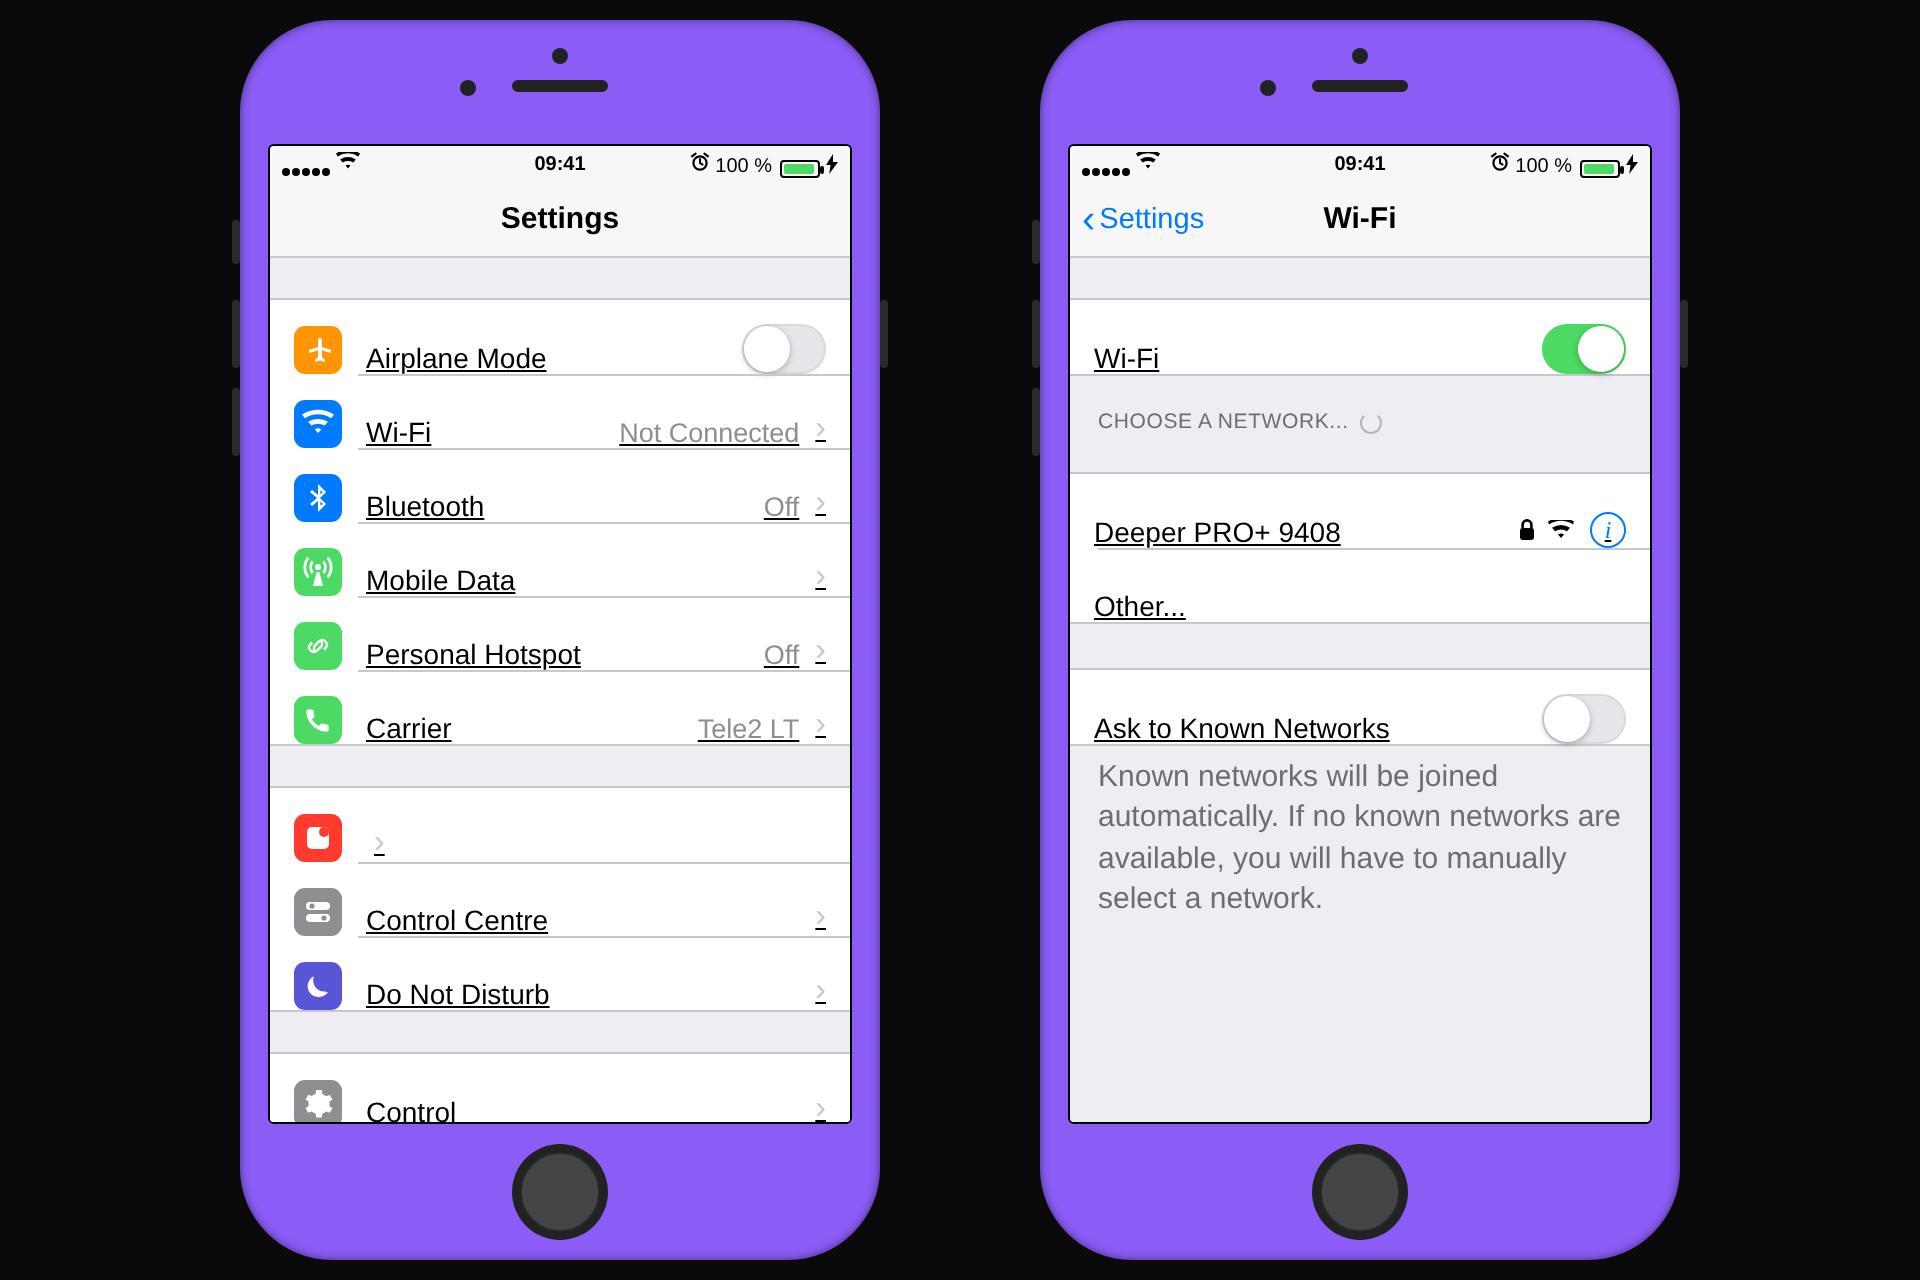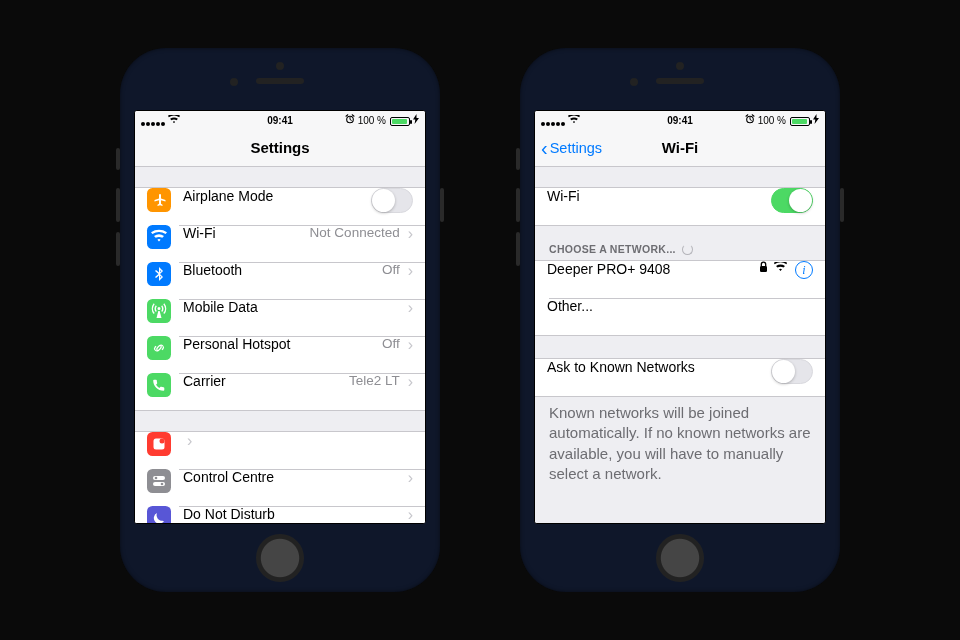--- a/index.html
+++ b/index.html
@@ -9,22 +9,22 @@
     height: 640px;
     display: flex;
     justify-content: center;
     align-items: center;
     gap: 80px;
     font-family: -apple-system, "Helvetica Neue", Helvetica, Arial, sans-serif;
     -webkit-font-smoothing: antialiased;
   }
   .phone {
     width: 320px;
-    height: 544px;
-    background: #0f172a;
+    height: 620px;
+    background: #8b5cf6;
     border-radius: 46px;
     padding: 62px 14px 68px 14px;
     position: relative;
     box-shadow: inset 0 0 4px rgba(0,0,0,.5);
   }
   .speaker {
     position: absolute;
     top: 30px; left: 50%; transform: translateX(-50%);
     width: 48px; height: 6px;
     background: #222; border-radius: 3px;
@@ -103,34 +103,35 @@
     cursor:pointer;
   }
   .nav-back .chev { font-size:20px; line-height:1; margin-right:2px; font-weight:300; }
 
   .content { flex:1; overflow:hidden; background:#eeeef2; }
 
   .group { margin-top: 20px; }
   .group:first-child { margin-top: 20px; }
   .group-header {
     font-size:10.5px; color:#6d6d72; letter-spacing:.3px;
-    padding: 5px 14px 5px 14px;
-    display:flex; align-items:center; gap:6px;font-weight:bold;
+    padding: 5px 14px 19px 14px;
+    display:flex; align-items:center; gap:6px;
   }
   .rows {
     background:#fff;
     border-top:1px solid #c8c7cc;
     border-bottom:1px solid #c8c7cc;
   }
   .row {
     min-height: 37px;
-    display:flex; align-items:flex-start;
+    display:flex; align-items:flex-end;
     padding: 0 12px 0 12px;
     position:relative;
     cursor:pointer;
+    text-decoration:underline;
   }
   .row + .row::before {
     content:''; position:absolute; left:44px; right:0; top:0;
     height:1px; background:#c8c7cc;
   }
   .row.no-icon + .row.no-icon::before,
   .row.no-icon::before { left: 14px; }
   .app-icon {
     width:24px; height:24px; border-radius:5.5px;
     margin-right:12px;

